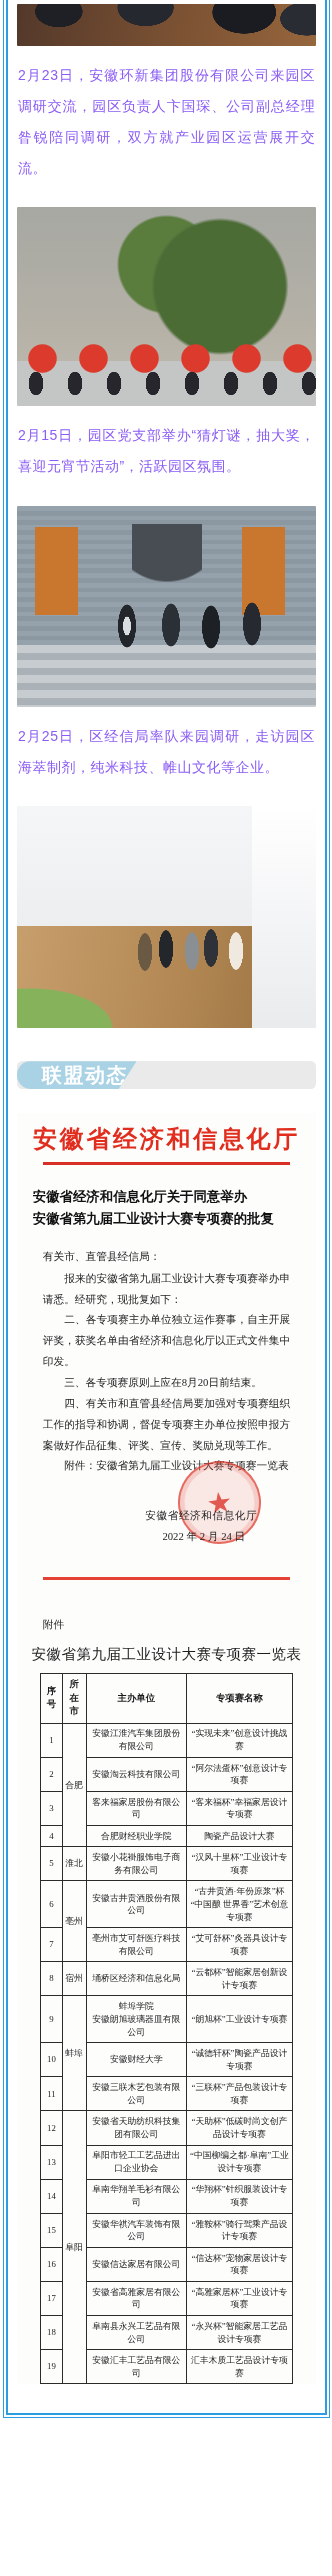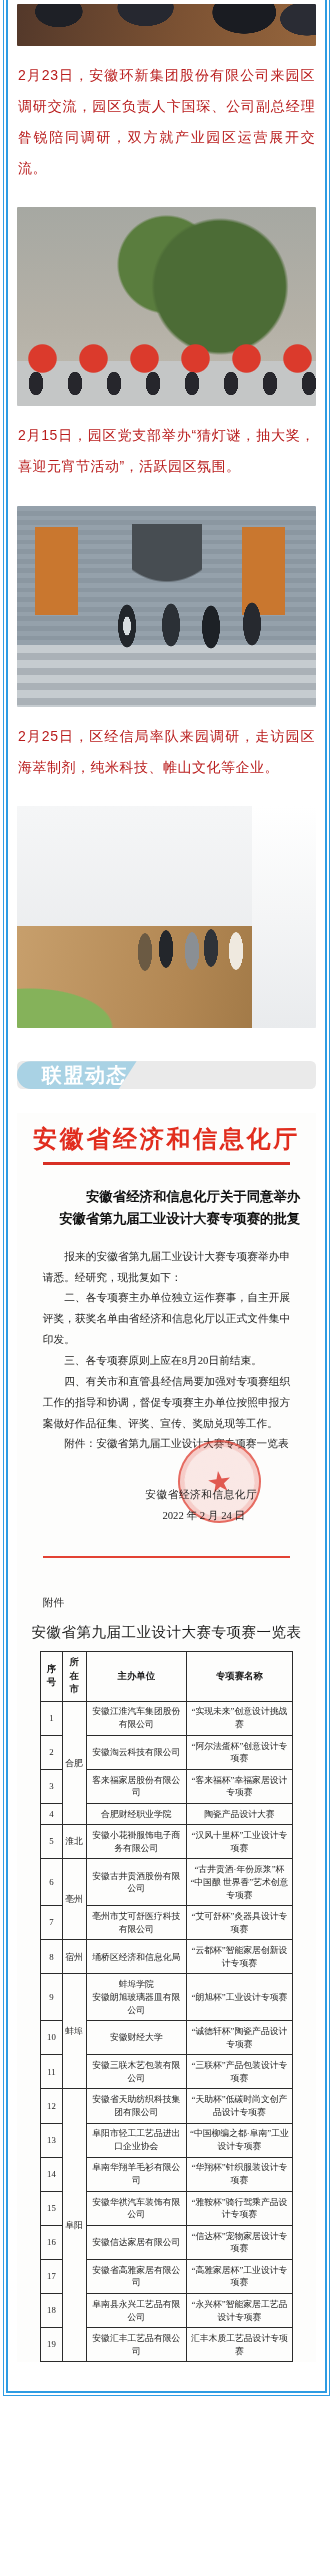--- a/index.html
+++ b/index.html
@@ -72,21 +72,21 @@
       linear-gradient(#ffffff,#e9ebed),
       linear-gradient(100deg,#c79f6c 0%,#b28753 55%,#96703f 100%),
       linear-gradient(#f5f6f7,#e8eaec 80%);
     background-size:28px 80px,28px 80px,28px 80px,28px 80px,28px 80px,161px 86px,64px 100%,100% 46%,100% 100%;
     background-position:114px 106px,135px 103px,161px 105px,180px 102px,205px 105px,0 100%,100% 0,0 100%,0 0;
     background-repeat:no-repeat,no-repeat,no-repeat,no-repeat,no-repeat,no-repeat,no-repeat,no-repeat,no-repeat;
   }
   
   .news{
     font-size:14px;line-height:31px;letter-spacing:0.5px;
-    color:#b91c1c;text-align:justify;margin:14px 1.1px 23.6px 1.1px;
+    color:#8b5cf6;text-align:justify;margin:14px 1.1px 23.6px 1.1px;
   }
   
   .badge{position:relative;height:28px;margin:33px 0 3.2px 0;}
   .badge-track{position:absolute;inset:0;background:#eaeaea;border-radius:5.4px;}
   .badge-blue{
     position:absolute;left:0;top:0;bottom:0;width:40%;
     background:#a9d2e4;border-radius:14px 0 0 14px;
     clip-path:polygon(0 0,100% 0,85% 100%,0 100%);
     display:flex;align-items:center;padding-left:25px;box-sizing:border-box;
   }
@@ -95,21 +95,21 @@
   .doc{
     font-family:"Liberation Serif","DejaVu Serif",serif;color:#1d1d1d;
     background:#fdfdfc;margin-top:23.6px;padding:8.6px 0 0 0;
   }
   .letterhead{
     text-align:center;color:#e12d1e;font-size:24px;font-weight:bold;
     letter-spacing:2.7px;line-height:1.2;margin:3.2px 0 8.6px 0;white-space:nowrap;
   }
   .red-rule{height:2.1px;background:#d83025;margin:0 26px;border-bottom:1.1px solid #d83025;box-shadow:0 2.7px 0 -1.6px #d83025;}
   .doc-title{
-    text-align:right;font-size:13.4px;font-weight:bold;line-height:1.65;
+    text-align:left;font-size:13.4px;font-weight:bold;line-height:1.65;
     margin:20.4px 16px 16px 16px;color:#111;
   }
   .doc-body{padding:0 26px;}
   .salutation{font-size:10.7px;line-height:1.95;margin:0 0 1.1px 0;}
   .doc-p{font-size:10.7px;line-height:1.95;text-indent:2em;margin:0;text-align:justify;}
   .signoff{position:relative;height:80px;margin-top:3.2px;}
   .seal{
     position:absolute;right:29px;top:-18px;width:79px;height:79px;border-radius:50%;
     border:2.1px solid rgba(219,53,42,0.65);
     display:flex;align-items:center;justify-content:center;
@@ -162,20 +162,21 @@
       </div>
 
       <section class="doc">
         <div class="letterhead">安徽省经济和信息化厅</div>
         <div class="red-rule"></div>
         <h2 class="doc-title">
           <span>安徽省经济和信息化厅关于同意举办</span><br>
           <span>安徽省第九届工业设计大赛专项赛的批复</span>
         </h2>
         <div class="doc-body">
+          <p class="salutation">有关市、直管县经信局：</p>
           <p class="doc-p">报来的安徽省第九届工业设计大赛专项赛举办申请悉。经研究，现批复如下：</p>
           <p class="doc-p">二、各专项赛主办单位独立运作赛事，自主开展评奖，获奖名单由省经济和信息化厅以正式文件集中印发。</p>
           <p class="doc-p">三、各专项赛原则上应在8月20日前结束。</p>
           <p class="doc-p">四、有关市和直管县经信局要加强对专项赛组织工作的指导和协调，督促专项赛主办单位按照申报方案做好作品征集、评奖、宣传、奖励兑现等工作。</p>
           <p class="doc-p">附件：安徽省第九届工业设计大赛专项赛一览表</p>
           <div class="signoff">
             <div class="seal">
               <span>★</span>
             </div>
             <div class="signer">安徽省经济和信息化厅</div>

